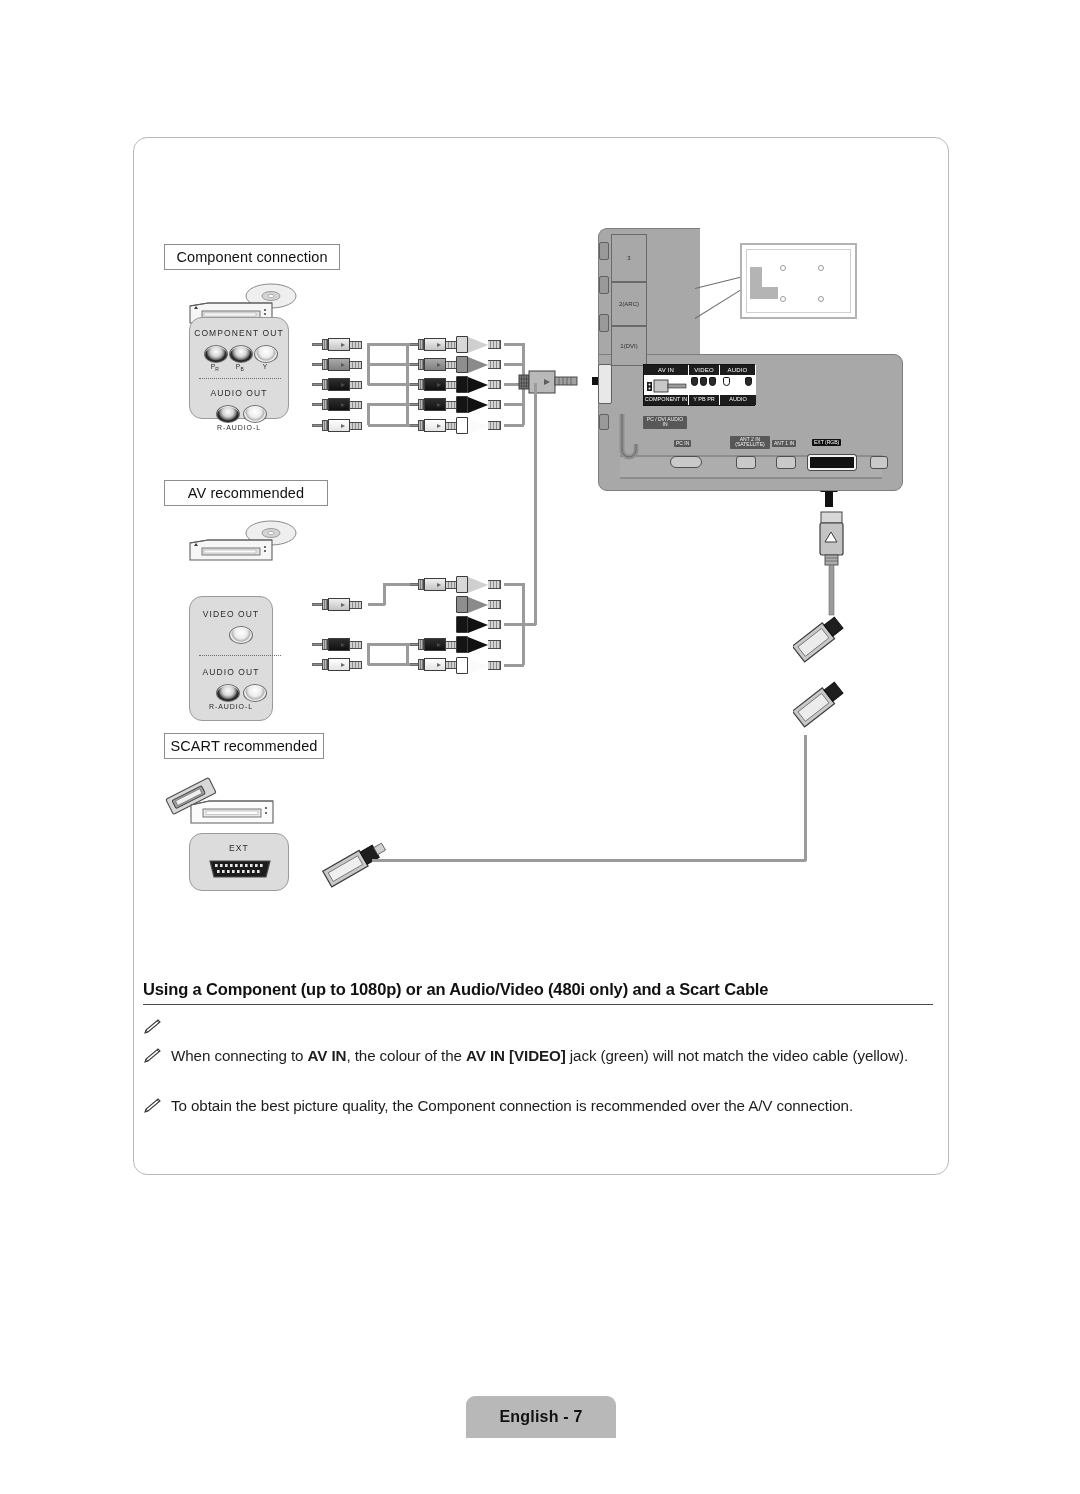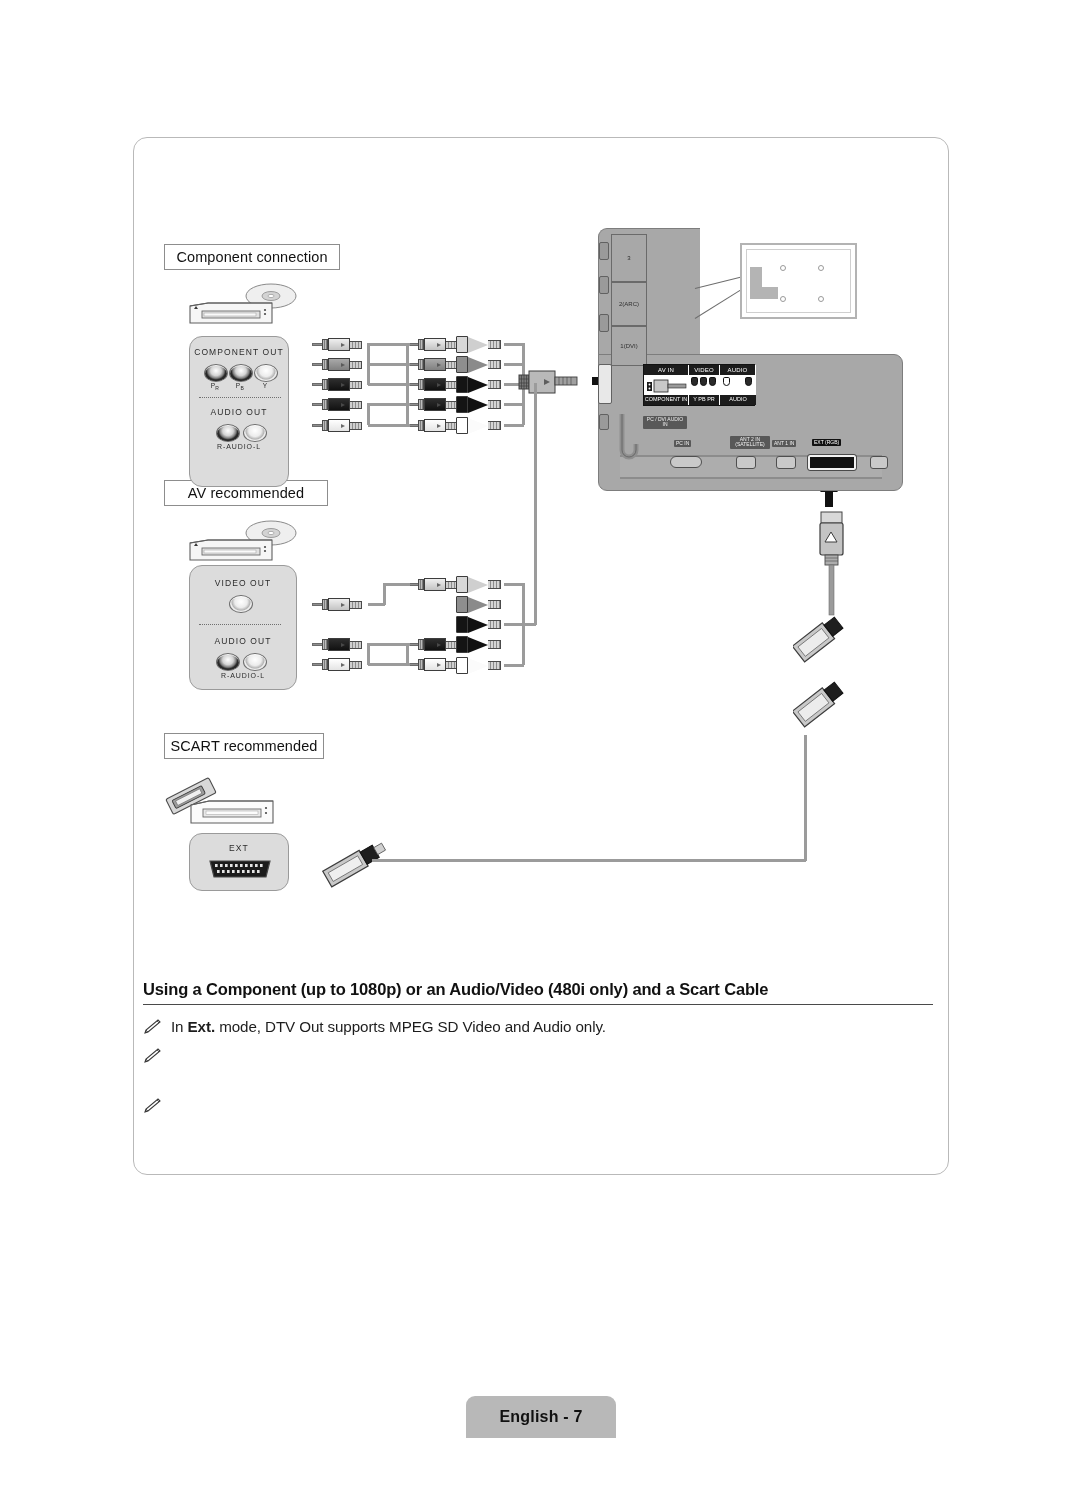--- a/index.html
+++ b/index.html
@@ -381,21 +381,21 @@
   <ellipse cx="85" cy="13" rx="3" ry="1.6" fill="#fff" stroke="#8a8a8a" stroke-width=".6"></ellipse>
   <path d="M4 23 L4 40 L86 40 L86 20 L22 20 Z" fill="#f6f6f6" stroke="#5f5f5f" stroke-width="1.1"></path>
   <path d="M4 23 L22 20 L86 20" fill="none" stroke="#5f5f5f" stroke-width="1.1"></path>
   <rect x="16" y="28" width="58" height="7" fill="#e2e2e2" stroke="#6b6b6b" stroke-width=".9"></rect>
   <rect x="18" y="30" width="52" height="3" fill="#fafafa" stroke="#9a9a9a" stroke-width=".5"></rect>
   <path d="M8 26 l4 0 l-2 -3 z" fill="#3b3b3b"></path>
   <circle cx="79" cy="27" r="1.1" fill="#4a4a4a"></circle>
   <circle cx="79" cy="31" r="1.1" fill="#4a4a4a"></circle>
 </svg>
 
-<div class="jackcard" style="left:189px; top:336px; width:100px; height:151px;">
+<div class="jackcard" style="left:189px; top:317px; width:100px; height:102px;">
   <div class="jack-title" style="top:10px;">COMPONENT OUT</div>
   <div class="rca-jack" style="left:14px; top:27px;"></div>
   <div class="rca-jack" style="left:39px; top:27px;"></div>
   <div class="rca-jack white-c" style="left:64px; top:27px;"></div>
   <div class="rca-label" style="left:12px; top:45px; width:26px;">P<sub>R</sub></div>
   <div class="rca-label" style="left:37px; top:45px; width:26px;">P<sub>B</sub></div>
   <div class="rca-label" style="left:62px; top:45px; width:26px;">Y</div>
   <div class="dotline" style="left:9px; top:60px; width:82px;"></div>
   <div class="jack-title" style="top:70px;">AUDIO OUT</div>
   <div class="rca-jack" style="left:26px; top:87px;"></div>
@@ -537,21 +537,21 @@
   <ellipse cx="85" cy="13" rx="3" ry="1.6" fill="#fff" stroke="#8a8a8a" stroke-width=".6"></ellipse>
   <path d="M4 23 L4 40 L86 40 L86 20 L22 20 Z" fill="#f6f6f6" stroke="#5f5f5f" stroke-width="1.1"></path>
   <path d="M4 23 L22 20 L86 20" fill="none" stroke="#5f5f5f" stroke-width="1.1"></path>
   <rect x="16" y="28" width="58" height="7" fill="#e2e2e2" stroke="#6b6b6b" stroke-width=".9"></rect>
   <rect x="18" y="30" width="52" height="3" fill="#fafafa" stroke="#9a9a9a" stroke-width=".5"></rect>
   <path d="M8 26 l4 0 l-2 -3 z" fill="#3b3b3b"></path>
   <circle cx="79" cy="27" r="1.1" fill="#4a4a4a"></circle>
   <circle cx="79" cy="31" r="1.1" fill="#4a4a4a"></circle>
 </svg>
 
-<div class="jackcard" style="left:189px; top:565px; width:108px; height:125px;">
+<div class="jackcard" style="left:189px; top:596px; width:84px; height:125px;">
   <div class="jack-title" style="top:12px;">VIDEO OUT</div>
   <div class="rca-jack white-c" style="left:39px; top:29px;"></div>
   <div class="dotline" style="left:9px; top:58px; width:82px;"></div>
   <div class="jack-title" style="top:70px;">AUDIO OUT</div>
   <div class="rca-jack" style="left:26px; top:87px;"></div>
   <div class="rca-jack white-c" style="left:53px; top:87px;"></div>
   <div class="jack-sub" style="top:106px;">R-AUDIO-L</div>
 </div>
 
 <div class="plug c-lgrey" style="left:312px; top:598px;">
@@ -804,36 +804,37 @@
 
 <div id="headline">Using a Component (up to 1080p) or an Audio/Video (480i only) and a Scart Cable</div>
 
 <div class="note" id="note1">
   <svg class="note-icon" viewBox="0 0 20 16">
     <path d="M2 14 L5 13 L17 3 L15 1 L3 11 Z" fill="#fff" stroke="#3a3a3a" stroke-width="1.1"></path>
     <path d="M3 11 L5 13" stroke="#3a3a3a" stroke-width=".8"></path>
     <path d="M14 2 L16 4" stroke="#3a3a3a" stroke-width=".8"></path>
     <path d="M2 14 L4.4 13.4 L2.6 11.6 Z" fill="#3a3a3a"></path>
   </svg>
-  <span>In <b>Ext.</b> mode, DTV Out supports MPEG SD Video and Audio only.</span>
 </div>
 
 <div class="note" id="note2">
   <svg class="note-icon" viewBox="0 0 20 16">
     <path d="M2 14 L5 13 L17 3 L15 1 L3 11 Z" fill="#fff" stroke="#3a3a3a" stroke-width="1.1"></path>
     <path d="M3 11 L5 13" stroke="#3a3a3a" stroke-width=".8"></path>
     <path d="M14 2 L16 4" stroke="#3a3a3a" stroke-width=".8"></path>
     <path d="M2 14 L4.4 13.4 L2.6 11.6 Z" fill="#3a3a3a"></path>
   </svg>
+  <span>When connecting to <b>AV IN</b>, the colour of the <b>AV IN [VIDEO]</b> jack (green) will not match the video cable (yellow).</span>
 </div>
 
 <div class="note" id="note3">
   <svg class="note-icon" viewBox="0 0 20 16">
     <path d="M2 14 L5 13 L17 3 L15 1 L3 11 Z" fill="#fff" stroke="#3a3a3a" stroke-width="1.1"></path>
     <path d="M3 11 L5 13" stroke="#3a3a3a" stroke-width=".8"></path>
     <path d="M14 2 L16 4" stroke="#3a3a3a" stroke-width=".8"></path>
     <path d="M2 14 L4.4 13.4 L2.6 11.6 Z" fill="#3a3a3a"></path>
   </svg>
+  <span>To obtain the best picture quality, the Component connection is recommended over the A/V connection.</span>
 </div>
 
 <div id="footer-pill">
   <span>English - 7</span>
 </div>
 
 </body></html>

